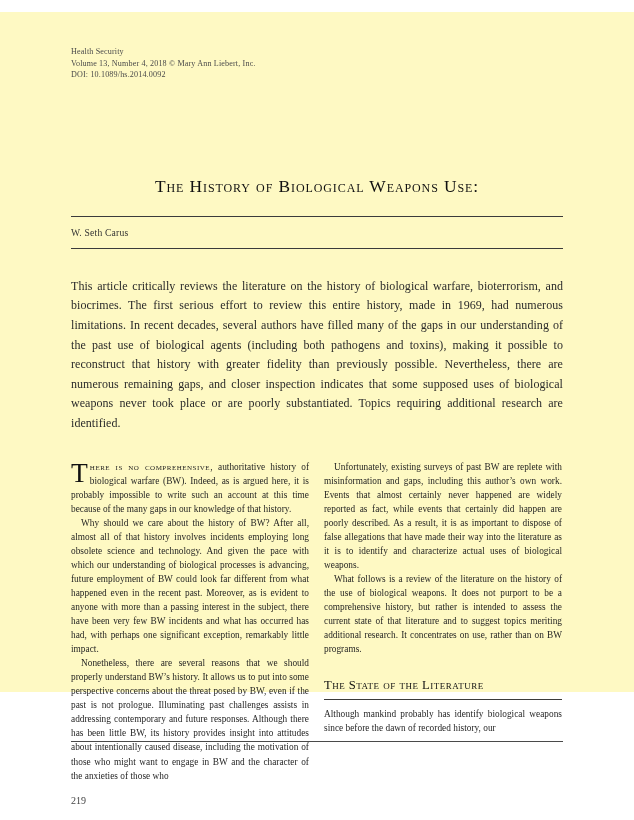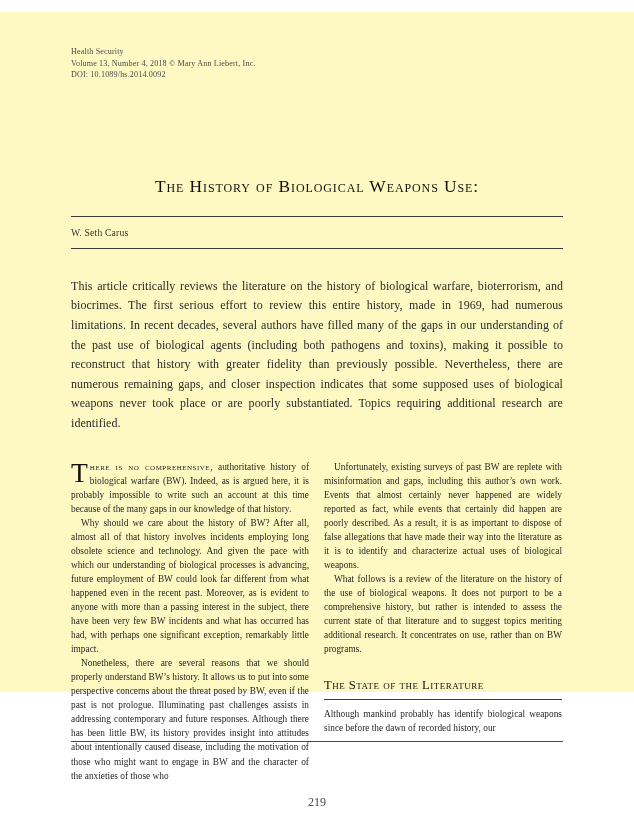--- a/index.html
+++ b/index.html
@@ -154,22 +154,22 @@
     line-height: 12.6px;
     color: #333;
     text-align: justify;
     letter-spacing: 0.05px;
   }
   .page-number {
     position: absolute;
     left: 71px;
     top: 783px;
     width: 492px;
-    text-align: center;
-    font-size: 12px;
+    text-align: left;
+    font-size: 10px;
     color: #444;
   }
 </style>
 </head>
 <body>
 
 <div class="page">
 
   <div class="content">
 

